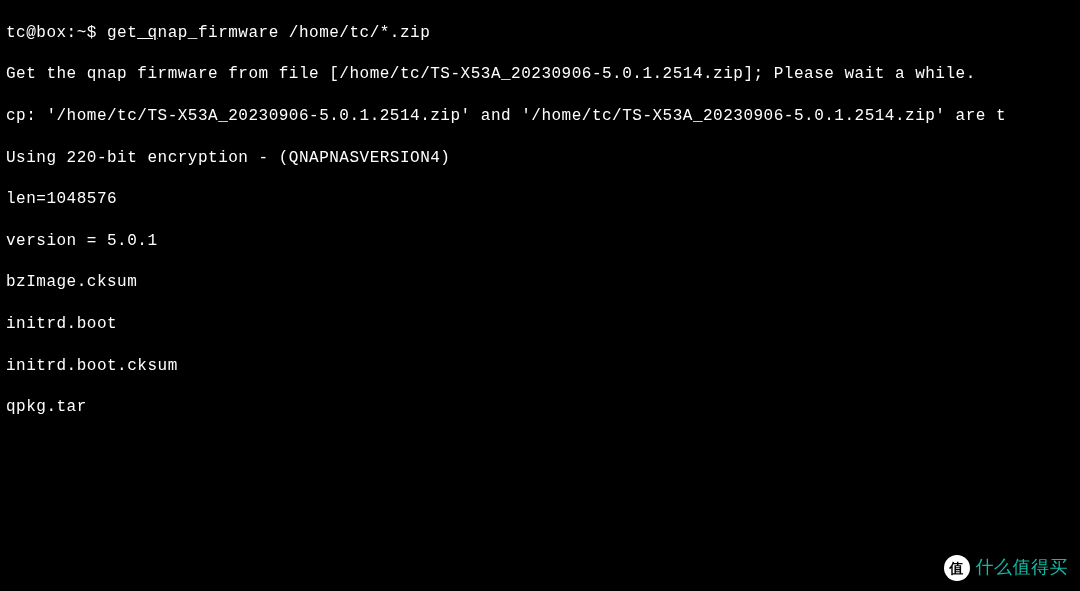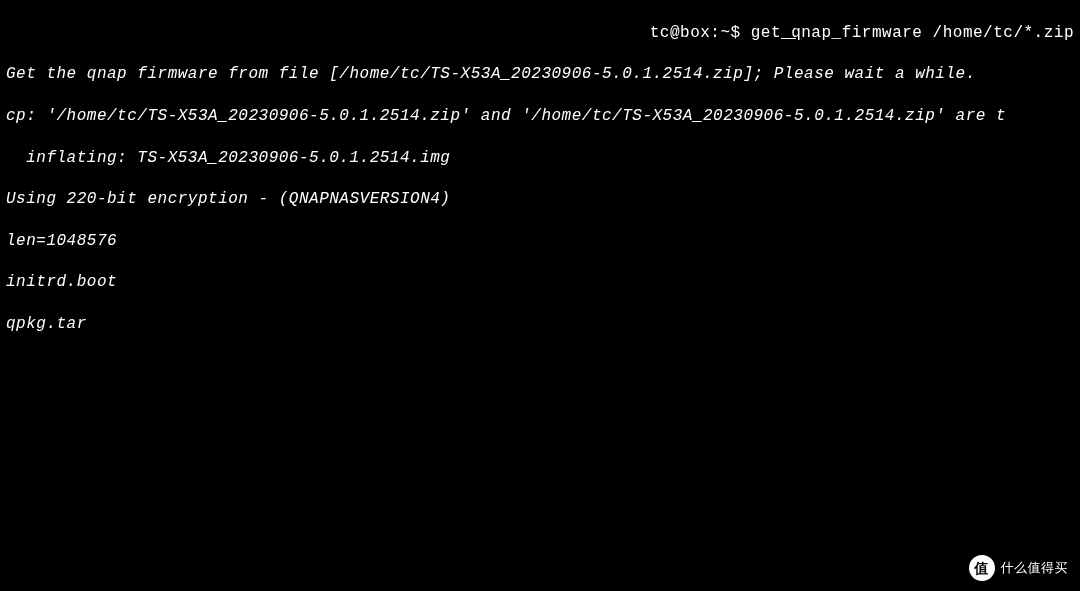--- a/index.html
+++ b/index.html
@@ -18,21 +18,20 @@
       overflow: hidden;
       position: relative;
       padding: 2px 6px;
       letter-spacing: 0.5px;
     }
     .terminal {
       white-space: pre;
     }
     .prompt-line {
       display: block;
-      text-align: right;
     }
     .prompt {
       color: #ffffff;
     }
     .underline {
       text-decoration: underline;
     }
     .watermark {
       position: absolute;
       bottom: 10px;
@@ -48,40 +47,41 @@
       border-radius: 50%;
       display: flex;
       align-items: center;
       justify-content: center;
       color: #000000;
       font-size: 14px;
       font-family: sans-serif;
       font-weight: bold;
     }
     .watermark-text {
-      color: #ffffff;
+      color: #14b8a6;
       font-family: "Microsoft YaHei", sans-serif;
-      font-size: 13px;
+      font-size: 18px;
     }
     .line {
       display: block;
-      font-style: italic;
     }
   </style>
 </head>
 <body>
 
 <div class="terminal">
 <span class="prompt-line"><span class="prompt">tc@box:~$ </span><span>get</span><span class="underline">_q</span><span>nap_firmware /home/tc/*.zip</span></span>
 <span class="line">Get the qnap firmware from file [/home/tc/TS-X53A_20230906-5.0.1.2514.zip]; Please wait a while.</span>
 <span class="line">cp: '/home/tc/TS-X53A_20230906-5.0.1.2514.zip' and '/home/tc/TS-X53A_20230906-5.0.1.2514.zip' are t</span>
-<span class="line">  inflating: TS-X53A_20230906-5.0.1.2514.img</span>
 <span class="line">Using 220-bit encryption - (QNAPNASVERSION4)</span>
 <span class="line">len=1048576</span>
+<span class="line">version = 5.0.1</span>
+<span class="line">bzImage.cksum</span>
 <span class="line">initrd.boot</span>
+<span class="line">initrd.boot.cksum</span>
 <span class="line">qpkg.tar</span>
 
 
 
 
 
 
 
 
 

